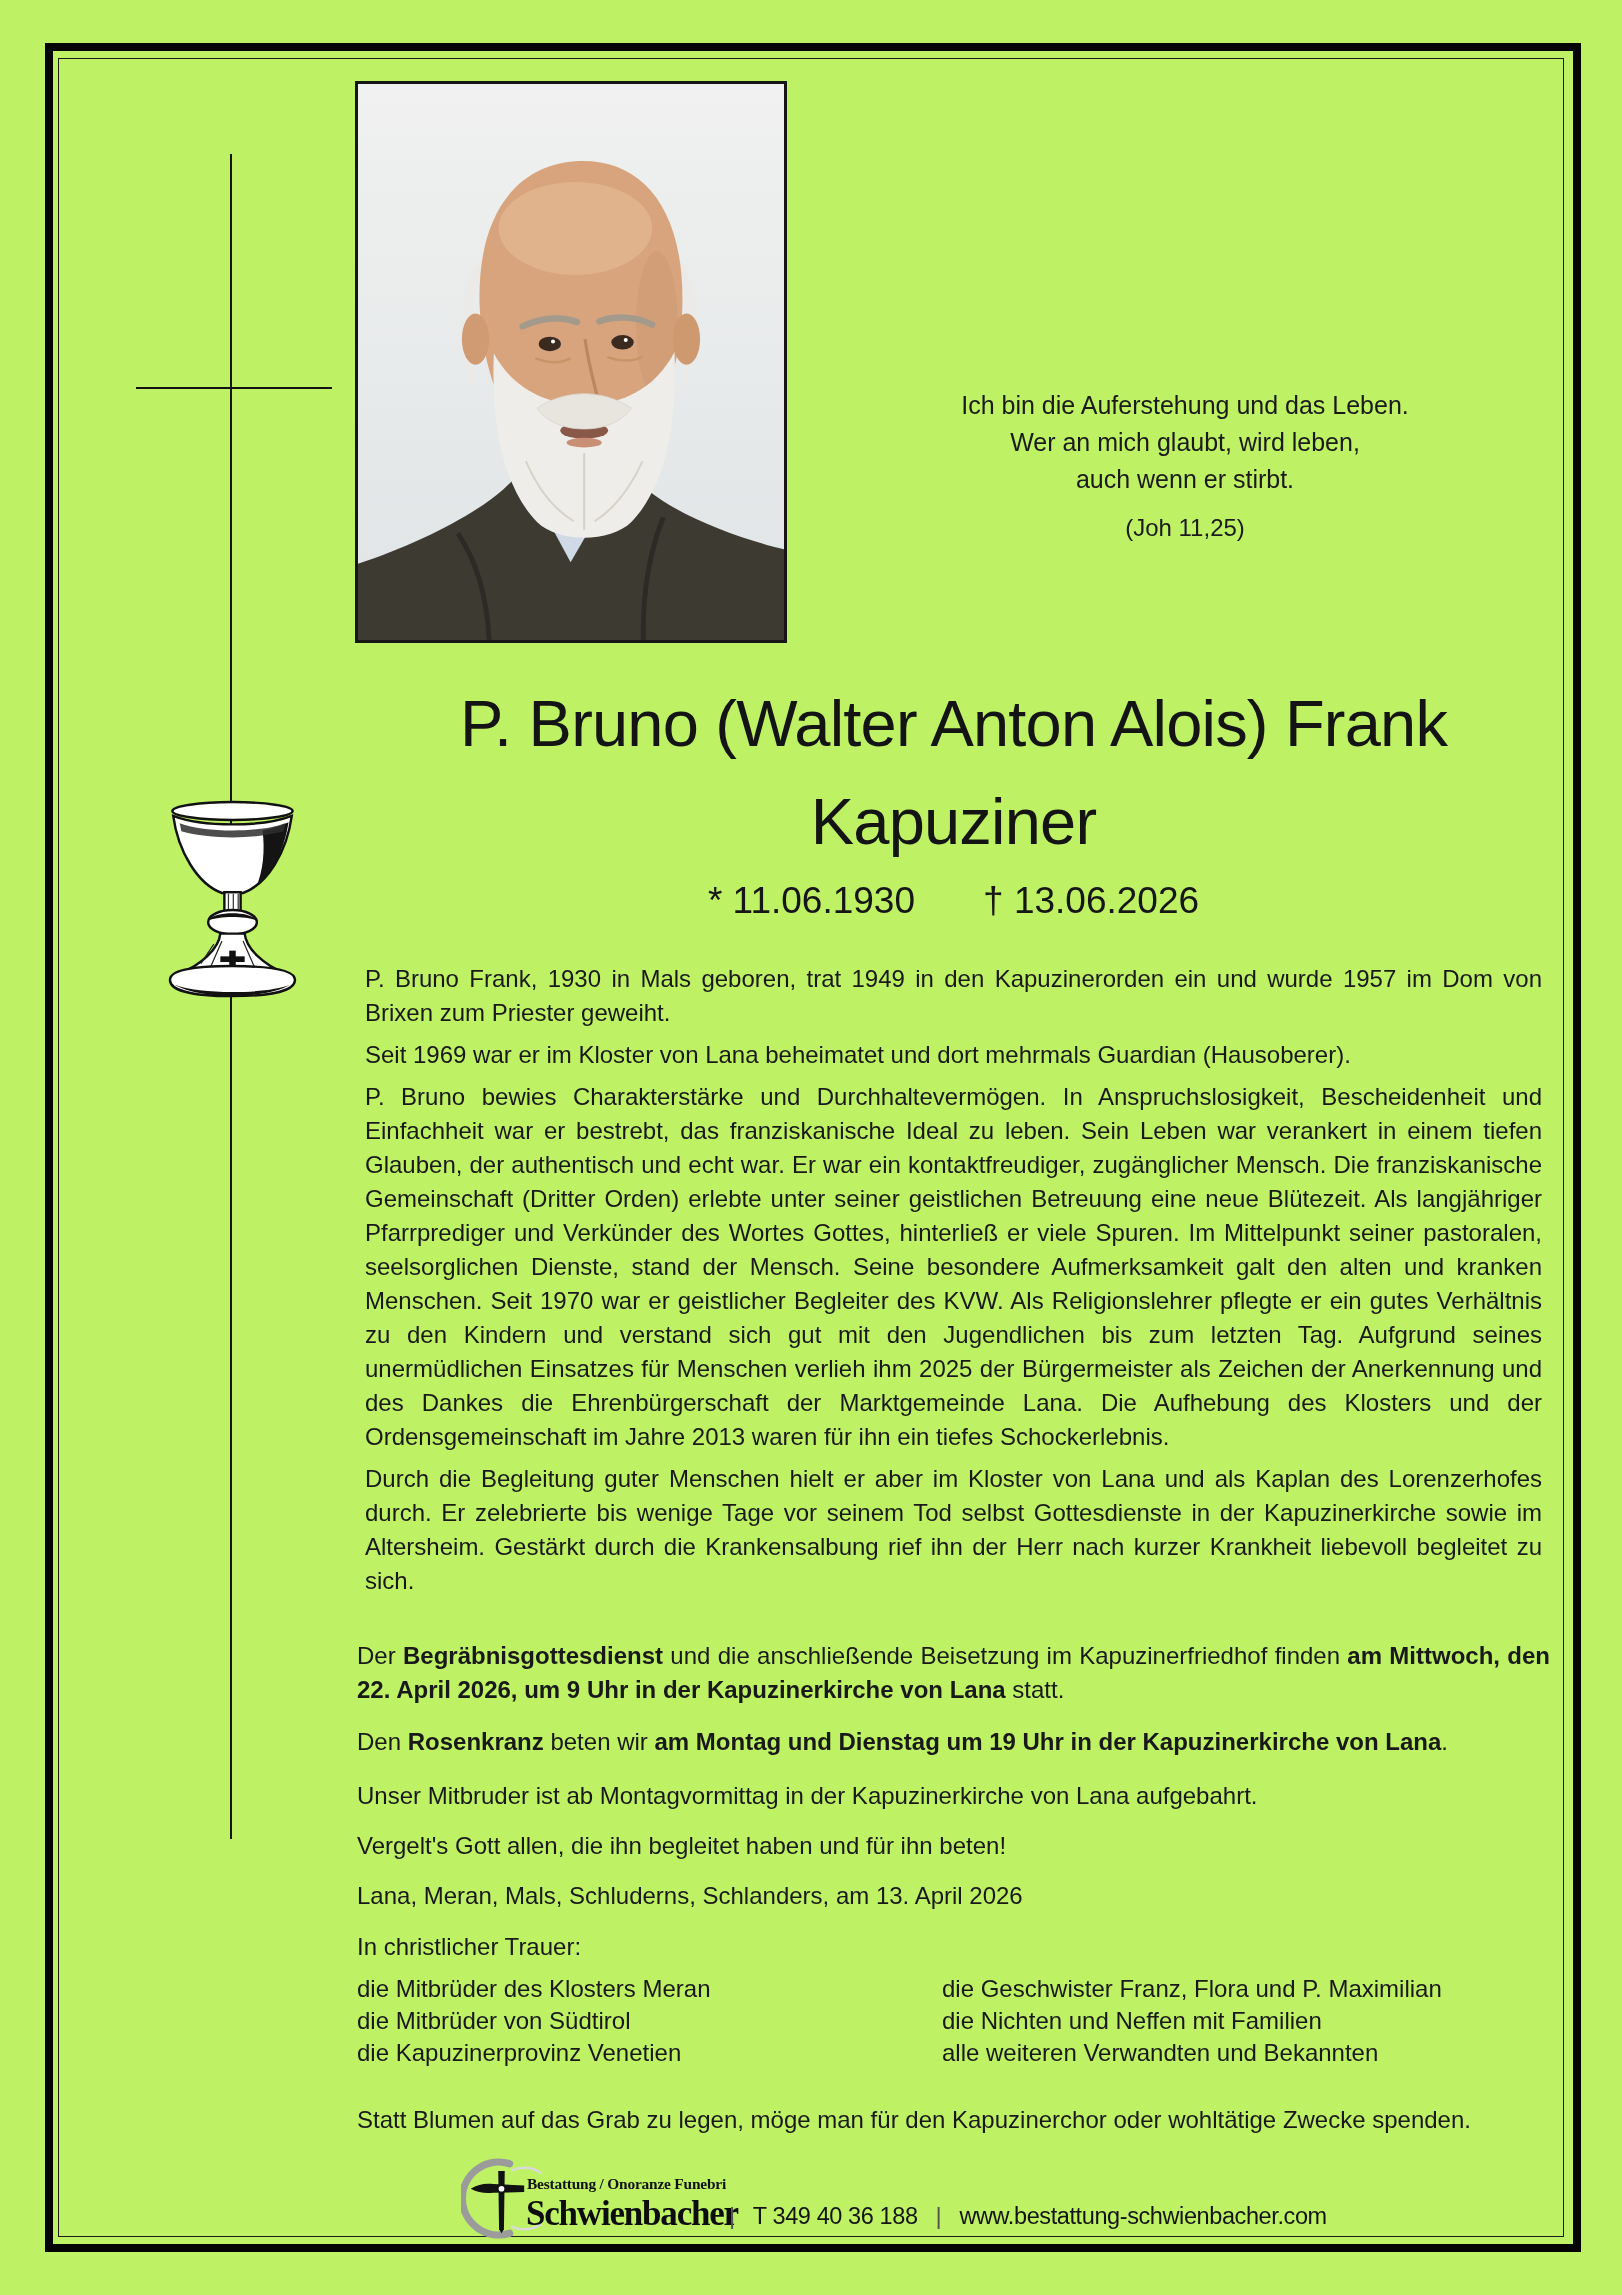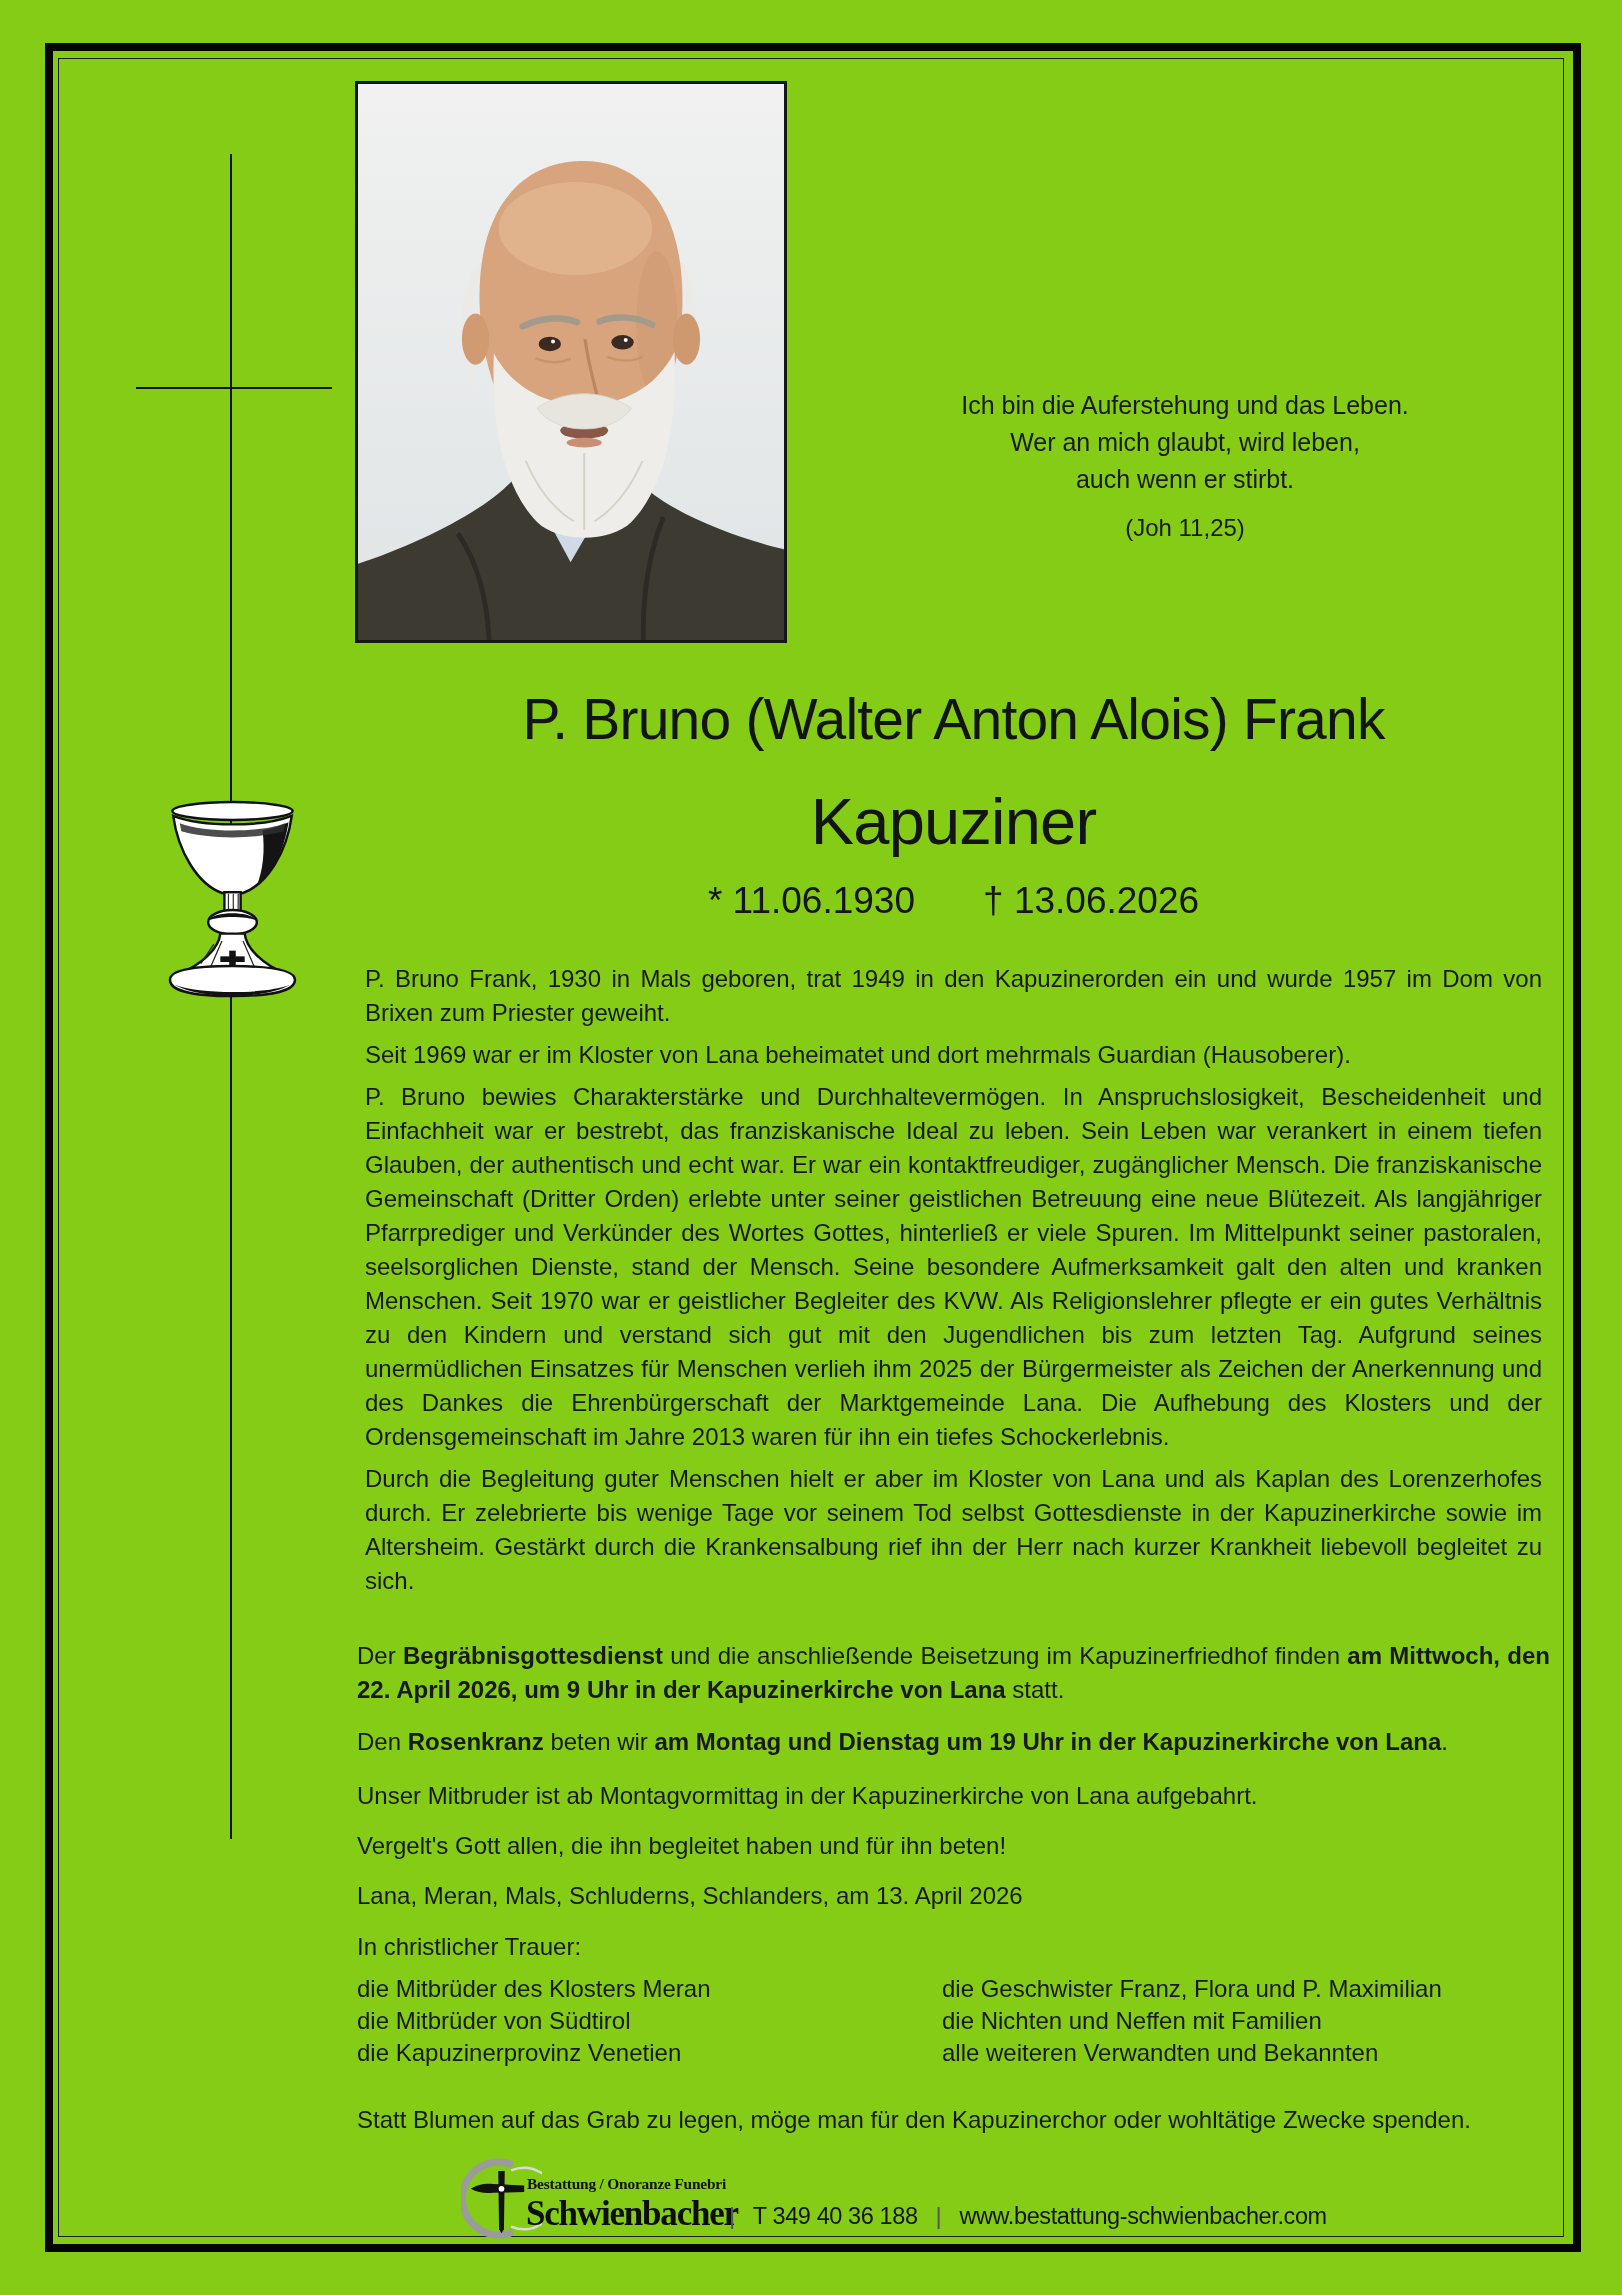--- a/index.html
+++ b/index.html
@@ -1,16 +1,16 @@
 <!DOCTYPE html>
 <html style="font-size:13px"><head>
 <meta charset="utf-8">
 <style>
   html,body{margin:0;padding:0;background:#ffffff;}
-  .page{position:relative;width:1623px;height:2295px;background:#84cc16;
+  .page{position:relative;width:1623px;height:2295px;background:#bef264;
         font-family:"Liberation Sans","DejaVu Sans",sans-serif;color:#191919;overflow:hidden;}
   .abs{position:absolute;}
 
   
   .frame-outer{left:45px;top:43px;width:1536px;height:2209px;border:8px solid #050505;box-sizing:border-box;}
   .frame-inner{left:58px;top:58px;width:1506px;height:2179px;border:1.6px solid #1c1c1c;box-sizing:border-box;}
 
   
   .cross-v{left:230px;top:154px;width:2.4px;height:1685px;background:#141414;}
   .cross-h{left:136px;top:387px;width:196px;height:2.4px;background:#141414;}
@@ -19,21 +19,21 @@
 
   
   .photo{left:355px;top:81px;width:432px;height:562px;border:3.2px solid #161616;box-sizing:border-box;background:#e9eceb;}
   .photo svg{display:block;width:100%;height:100%;}
 
   
   .quote{left:836px;top:387px;width:698px;text-align:center;font-size:25px;line-height:37px;color:#1a1a1a;}
   .quote-source{margin-top:11.4px;font-size:24px;}
 
   
-  .name{left:357px;top:686px;width:1193px;text-align:center;font-size:57px;white-space:nowrap;letter-spacing:-0.8px;color:#141414;}
+  .name{left:357px;top:686px;width:1193px;text-align:center;font-size:65px;white-space:nowrap;letter-spacing:-0.8px;color:#141414;}
   .order{left:357px;top:784px;width:1193px;text-align:center;font-size:65px;letter-spacing:-0.8px;color:#141414;}
   .dates{left:357px;top:880px;width:1193px;display:flex;justify-content:center;gap:68px;font-size:37px;color:#161616;}
 
   
   .bio{left:357px;top:954px;width:1193px;font-size:24px;line-height:34px;text-align:justify;}
   .bio p{margin:8px;}
   .block{font-size:24px;line-height:34px;}
   .funeral{left:357px;top:1639px;width:1193px;text-align:justify;}
   .rosary{left:357px;top:1725px;width:1193px;}
   .lying{left:357px;top:1779px;width:1193px;}

